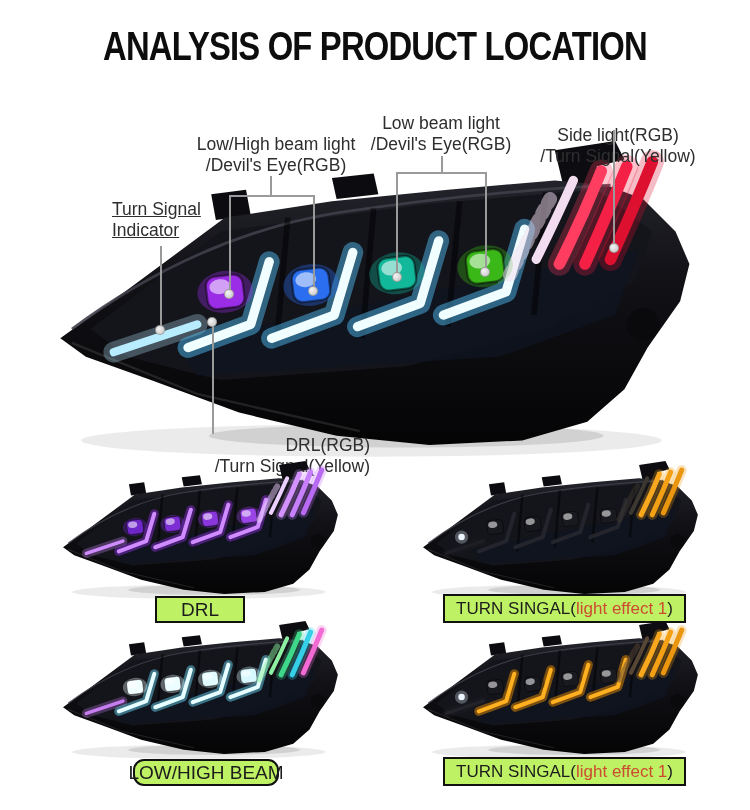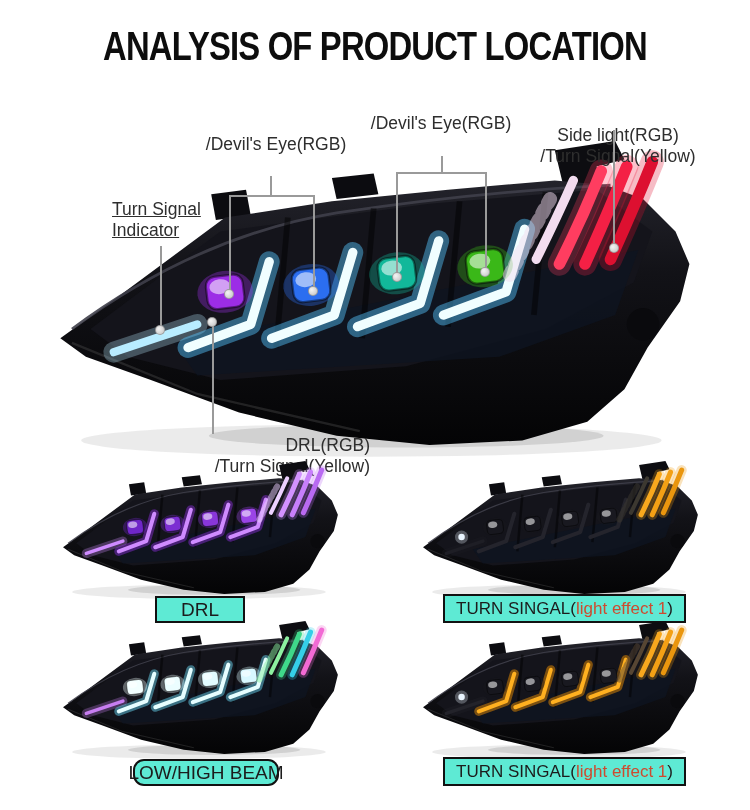--- a/index.html
+++ b/index.html
@@ -38,21 +38,21 @@
   .stripe-glow{fill:none;stroke:var(--sc);stroke-width:10;stroke-linecap:round;opacity:.28;}
   .stripe-dots{fill:none;stroke:var(--sc);stroke-width:6;stroke-linecap:round;stroke-dasharray:2 3;opacity:.5;}
   .drl-glow{fill:none;stroke:var(--drl);stroke-width:9;stroke-linecap:round;opacity:.3;}
   .drl-core{fill:none;stroke:var(--drl);stroke-width:3.5;stroke-linecap:round;}
   .marker-glow{fill:var(--marker);opacity:.3;}
   .marker-core{fill:var(--marker);}
 
   .lamp-svg{position:absolute;}
 
   
-  .label-box{position:absolute;background:#5eead4;border:2px solid var(--box_border);
+  .label-box{position:absolute;background:#bef264;border:2px solid var(--box_border);
      display:flex;align-items:center;justify-content:center;color:#1c1c1c;
      font-size:17px;white-space:nowrap;box-sizing:border-box;}
   .label-box .accent-text{color:var(--accent);}
   .big-label{font-size:19px;}
 </style>
 </head>
 <body>
 
 <svg width="0" height="0" style="position:absolute" aria-hidden="true">
   <defs>
@@ -141,23 +141,25 @@
 
     <svg class="lamp-svg" style="left: 58px; top: 134px; --hook: #f0feff; --hookglow: #55c6ff; --drl: #b8ecff; --l1: #9c2de6; --l2: #2b6ef0; --l3: #12b89a; --l4: #3ab818; --s1: #f2dcef; --s2: #ff3d60; --s3: #f42045; --s4: #dd1030; --marker: rgba(0,0,0,0);" width="650" height="325" viewBox="0 -20 280 140">
       <use href="#lamp" xlink:href="#lamp"></use>
     </svg>
 
     <div class="callout c-side">
       <span>Side light(RGB)</span>
       <span>/Turn Signal(Yellow)</span>
     </div>
     <div class="callout c-lowbeam">
+      <span>Low beam light</span>
       <span>/Devil's Eye(RGB)</span>
     </div>
     <div class="callout c-lowhigh">
+      <span>Low/High beam light</span>
       <span>/Devil's Eye(RGB)</span>
     </div>
     <div class="callout c-tsi">
       <span>Turn Signal</span>
       <span>Indicator</span>
     </div>
     <div class="callout c-drl">
       <span>DRL(RGB)</span>
       <span>/Turn Signal(Yellow)</span>
     </div>

